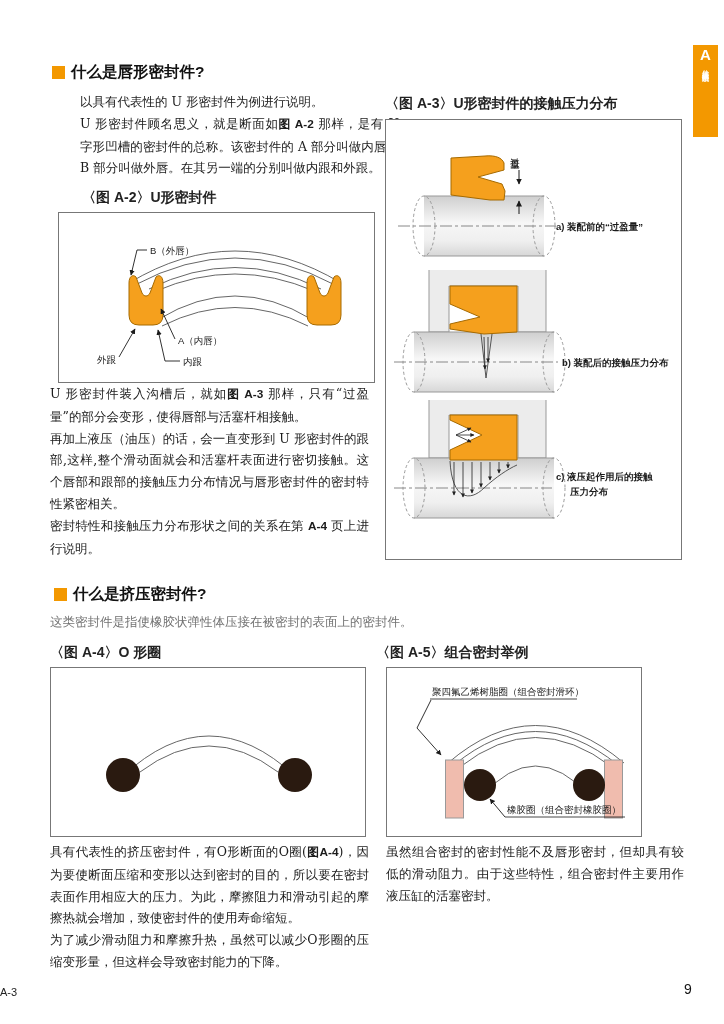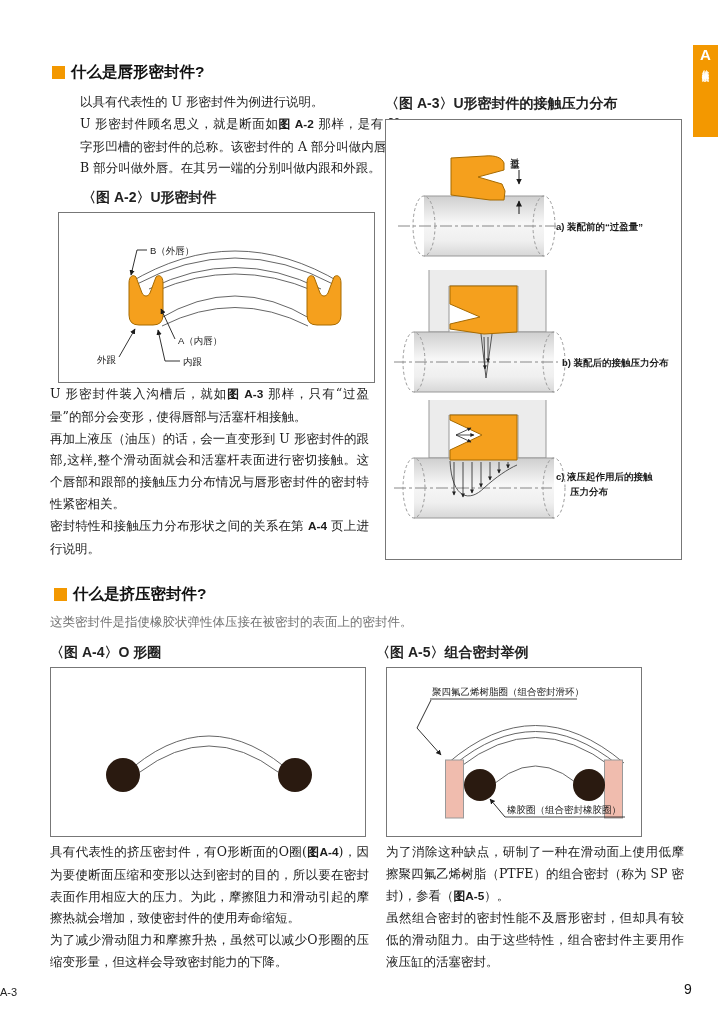--- a/index.html
+++ b/index.html
@@ -214,20 +214,19 @@
       <line x1="118" y1="149" x2="238" y2="149" stroke="#1b1b1b" stroke-width="0.8"></line>
       <path d="M118,149 L103,131" fill="none" stroke="#1b1b1b" stroke-width="0.9" marker-end="url(#ah4)"></path>
     </svg>
   </div>
 
   <div class="para" style="left:50px;top:841px;width:319px;">
       <p><span>具有代表性的挤压密封件，有O形断面的O圈(</span><span class="bseg">图A-4</span><span>)，因为要使断面压缩和变形以达到密封的目的，所以要在密封表面作用相应大的压力。为此，摩擦阻力和滑动引起的摩擦热就会增加，致使密封件的使用寿命缩短。</span></p>
       <p><span>为了减少滑动阻力和摩擦升热，虽然可以减少O形圈的压缩变形量，但这样会导致密封能力的下降。</span></p>
     </div>
   <div class="para" style="left:386px;top:841px;width:298px;">
-      <p><span>为了消除这种缺点，研制了一种在滑动面上使用低摩擦聚四氟乙烯树脂（PTFE）的组合密封（称为 SP 密封)，参看（</span><span class="bseg">图A-5</span><span>）。</span></p>
       <p><span>虽然组合密封的密封性能不及唇形密封，但却具有较低的滑动阻力。由于这些特性，组合密封件主要用作液压缸的活塞密封。</span></p>
     </div>
 
   <div class="footer-center">A-3</div>
   <div class="page-num">9</div>
 
 </div>
 
 </body></html>

